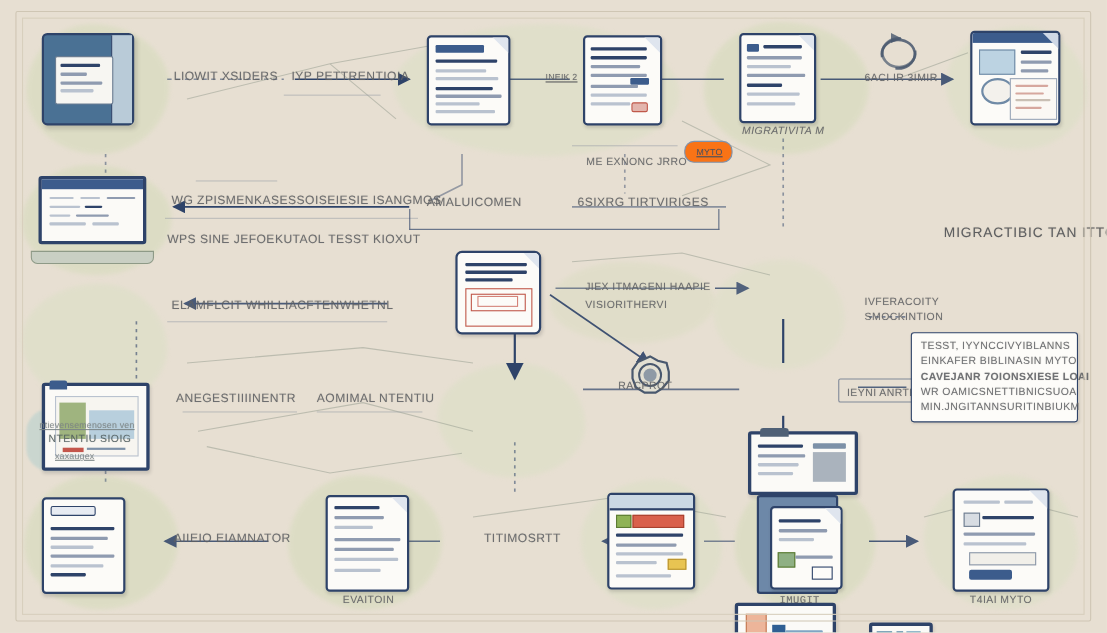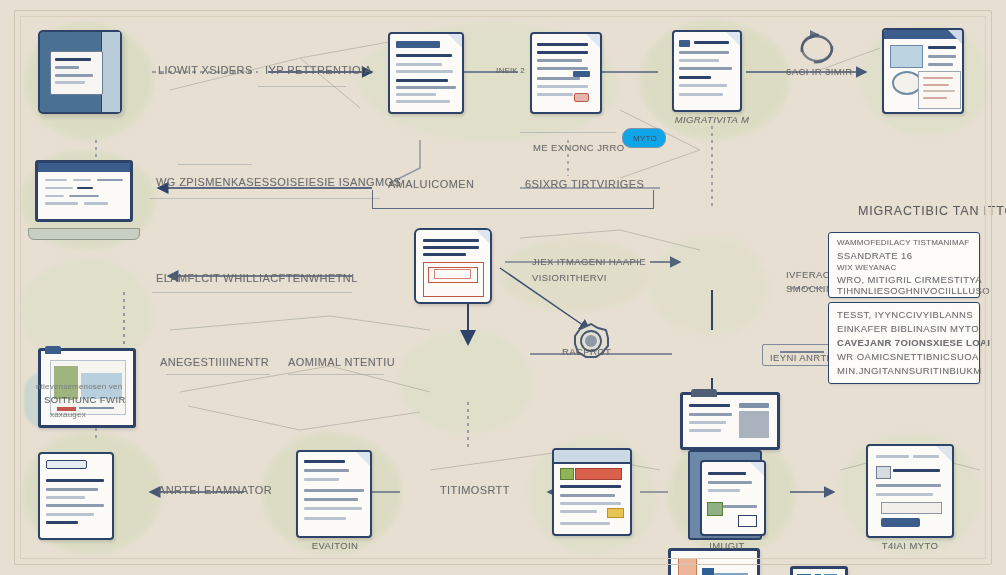--- a/index.html
+++ b/index.html
@@ -120,27 +120,27 @@
   .txt{
     position:absolute;
     color:#5d5f63;
     font-size:11px;
     letter-spacing:.4px;
     white-space:nowrap;
     text-shadow:0 0 1px rgba(120,115,105,.45);
     opacity:.88;
   }
   .txt.sm{font-size:9.5px;}
-  .txt.xs{font-size:8px;letter-spacing:.2px;}
+  .txt.xs{font-size:8px;letter-spacing:.2px;text-decoration:underline;}
   .txt.hd{font-size:12.5px;color:#4c4e52;letter-spacing:.8px;}
   .blurry{filter:blur(.35px);}
 
   .hrule{position:absolute;height:1px;background:#9aa0a8;opacity:.55;}
   .chip{
-    position:absolute;background:#0ea5e9;border:1px solid #7f93ad;
+    position:absolute;background:#f97316;border:1px solid #7f93ad;
     border-radius:9px;box-sizing:border-box;
   }
   .gearwrap{position:absolute;}
 </style>
 </head>
 <body>
 
 <div id="canvas">
 
   <div class="blob" style="left:24px;top:22px;width:130px;height:118px;"></div>
@@ -325,20 +325,21 @@
       <div class="ln" style="left:34%;top:56%;width:32%;height:2.5px;"></div>
       <div class="ln l" style="left:8%;top:70%;width:36%;height:2.5px;"></div>
       <div class="ln l" style="left:50%;top:70%;width:26%;height:2.5px;"></div>
     </div>
     <div class="base"></div>
   </div>
 
   <div class="txt blurry" style="left:156px;top:176px;">WG ZPISMENKASESSOISEIESIE ISANGMGS</div>
   <div class="hrule" style="left:178px;top:164px;width:74px;"></div>
   <div class="hrule" style="left:150px;top:198px;width:230px;"></div>
+  <div class="txt blurry" style="left:152px;top:212px;">WPS SINE JEFOEKUTAOL TESST KIOXUT</div>
   <div class="txt blurry" style="left:388px;top:178px;">AMALUICOMEN</div>
   <div class="txt blurry" style="left:525px;top:178px;">6SIXRG TIRTVIRIGES</div>
   <div class="txt sm blurry" style="left:533px;top:142px;">ME EXNONC JRRO</div>
   <div class="hrule" style="left:520px;top:132px;width:96px;"></div>
 
   <div class="chip" style="left:622px;top:128px;width:44px;height:20px;">
     <div class="txt xs" style="left:0;top:5px;width:44px;text-align:center;color:#3e4a60;">MYTO</div>
   </div>
 
   <div style="position:absolute;left:372px;top:190px;width:280px;height:18px;border:1.4px solid #2e4369;border-top:none;opacity:.75;"></div>
@@ -402,42 +403,35 @@
     <div style="position:absolute;left:42%;top:16%;width:12%;height:30%;background:#2f6f92;"></div>
     <div style="position:absolute;left:60%;top:16%;width:24%;height:30%;background:#4f8fae;"></div>
 
   </div>
 
   <div class="txt sm blurry" style="left:786px;top:268px;width:100px;white-space:normal;line-height:14px;">IVFERACOITY SMOCKINTION</div>
   <div class="txt sm blurry" style="left:770px;top:352px;">IEYNI ANRTEI</div>
   <div style="position:absolute;left:762px;top:344px;width:104px;height:20px;border:1.4px solid #2e4369;border-radius:2px;opacity:.55;"></div>
 
   <div class="txt hd blurry" style="left:858px;top:204px;">MIGRACTIBIC TAN ITTO</div>
-  <div class="callout" style="left:828px;top:232px;width:152px;height:66px;">
-    <div class="txt xs blurry" style="left:8px;top:5px;">WAMMOFEDILACY TISTMANIMAF</div>
-    <div class="txt sm blurry" style="left:8px;top:17px;">SSANDRATE 16</div>
-    <div class="txt xs blurry" style="left:8px;top:30px;">WIX            WEYANAC</div>
-    <div class="txt sm blurry" style="left:8px;top:41px;">WRO, MITIGRIL  CIRMESTITYA</div>
-    <div class="txt sm blurry" style="left:8px;top:52px;">TIHNNLIESOGHNIVOCIILLLUSO</div>
-  </div>
   <div class="callout" style="left:828px;top:302px;width:152px;height:82px;">
     <div class="txt sm blurry" style="left:8px;top:6px;">TESST, IYYNCCIVYIBLANNS</div>
     <div class="txt sm blurry" style="left:8px;top:20px;">EINKAFER BIBLINASIN MYTO</div>
     <div class="txt sm blurry" style="left:8px;top:34px;font-weight:bold;">CAVEJANR 7OIONSXIESE LOAI</div>
     <div class="txt sm blurry" style="left:8px;top:48px;">WR  OAMICSNETTIBNICSUOA</div>
     <div class="txt sm blurry" style="left:8px;top:62px;">MIN.JNGITANNSURITINBIUKM</div>
   </div>
 
   <div class="txt blurry" style="left:160px;top:356px;">ANEGESTIIIINENTR</div>
   <div class="txt blurry" style="left:288px;top:356px;">AOMIMAL NTENTIU</div>
   <div class="hrule" style="left:166px;top:374px;width:104px;"></div>
   <div class="hrule" style="left:288px;top:374px;width:96px;"></div>
 
   <div class="txt xs blurry" style="left:36px;top:382px;color:#7a8486;">ntievensemenosen  ven</div>
-  <div class="txt sm blurry" style="left:44px;top:394px;color:#4b5a5c;">SOITHUNC FWIR</div>
+  <div class="txt sm blurry" style="left:44px;top:394px;color:#4b5a5c;">NTENTIU SIOIG</div>
   <div class="txt xs blurry" style="left:50px;top:410px;color:#7a8486;">xaxaugex</div>
 
   <div class="node" style="left:38px;top:452px;width:76px;height:88px;">
     <div class="doc" style="width:76px;height:88px;">
       <div style="position:absolute;left:9%;top:7%;width:54%;height:9%;background:#e7ebf2;border:1.4px solid #2e4369;border-radius:2px;"></div>
       <div class="ln d" style="left:9%;top:30%;width:80%;"></div>
       <div class="ln" style="left:9%;top:40%;width:72%;"></div>
       <div class="ln l" style="left:9%;top:50%;width:54%;"></div>
       <div class="ln" style="left:9%;top:60%;width:80%;"></div>
       <div class="ln l" style="left:9%;top:70%;width:66%;"></div>
@@ -478,35 +472,35 @@
     <div class="doc" style="position:absolute;left:8px;top:14px;width:66px;height:76px;">
       <div class="fold"></div>
       <div class="ln d" style="left:9%;top:14%;width:62%;"></div>
       <div class="ln" style="left:9%;top:26%;width:72%;"></div>
       <div class="ln l" style="left:9%;top:38%;width:52%;"></div>
       <div style="position:absolute;left:8%;top:56%;width:22%;height:16%;background:#8fb084;border:1px solid #5d7c34;"></div>
       <div class="ln" style="left:34%;top:60%;width:54%;"></div>
       <div style="position:absolute;left:58%;top:74%;width:28%;height:14%;background:#fdfcf9;border:1.4px solid #2e4369;"></div>
     </div>
   </div>
-  <div class="txt sm blurry" style="left:680px;top:540px;width:94px;text-align:center;">IMUGIT</div>
+  <div class="txt sm blurry" style="left:680px;top:540px;width:94px;text-align:center;font-family:Liberation Mono, monospace;">IMUGIT</div>
 
   <div class="node" style="left:866px;top:444px;width:88px;height:94px;">
     <div class="doc" style="width:88px;height:94px;">
       <div class="fold" style="border-left-width:18px;border-top-width:18px;"></div>
       <div class="ln l" style="left:9%;top:10%;width:40%;"></div>
       <div class="ln l" style="left:54%;top:10%;width:30%;"></div>
       <div style="position:absolute;left:9%;top:22%;width:16%;height:12%;background:#d7dce2;border:1.4px solid #6e7d90;"></div>
       <div class="ln d" style="left:30%;top:26%;width:56%;"></div>
       <div class="ln" style="left:9%;top:42%;width:78%;"></div>
       <div class="ln l" style="left:9%;top:52%;width:68%;"></div>
       <div style="position:absolute;left:16%;top:62%;width:70%;height:11%;background:#f1efe9;border:1.4px solid #8b97a8;"></div>
       <div style="position:absolute;left:16%;top:80%;width:46%;height:10%;background:#3c5c8c;border-radius:2px;"></div>
     </div>
   </div>
   <div class="txt sm blurry" style="left:858px;top:540px;width:104px;text-align:center;">T4IAI MYTO</div>
 
-  <div class="txt blurry" style="left:158px;top:484px;">ANRTEI EIAMNATOR</div>
+  <div class="txt blurry" style="left:158px;top:484px;">AIIEIO EIAMNATOR</div>
   <div class="txt blurry" style="left:440px;top:484px;">TITIMOSRTT</div>
 
   <div id="frame"></div>
   <div id="frame2"></div>
 </div>
 
 </body></html>

